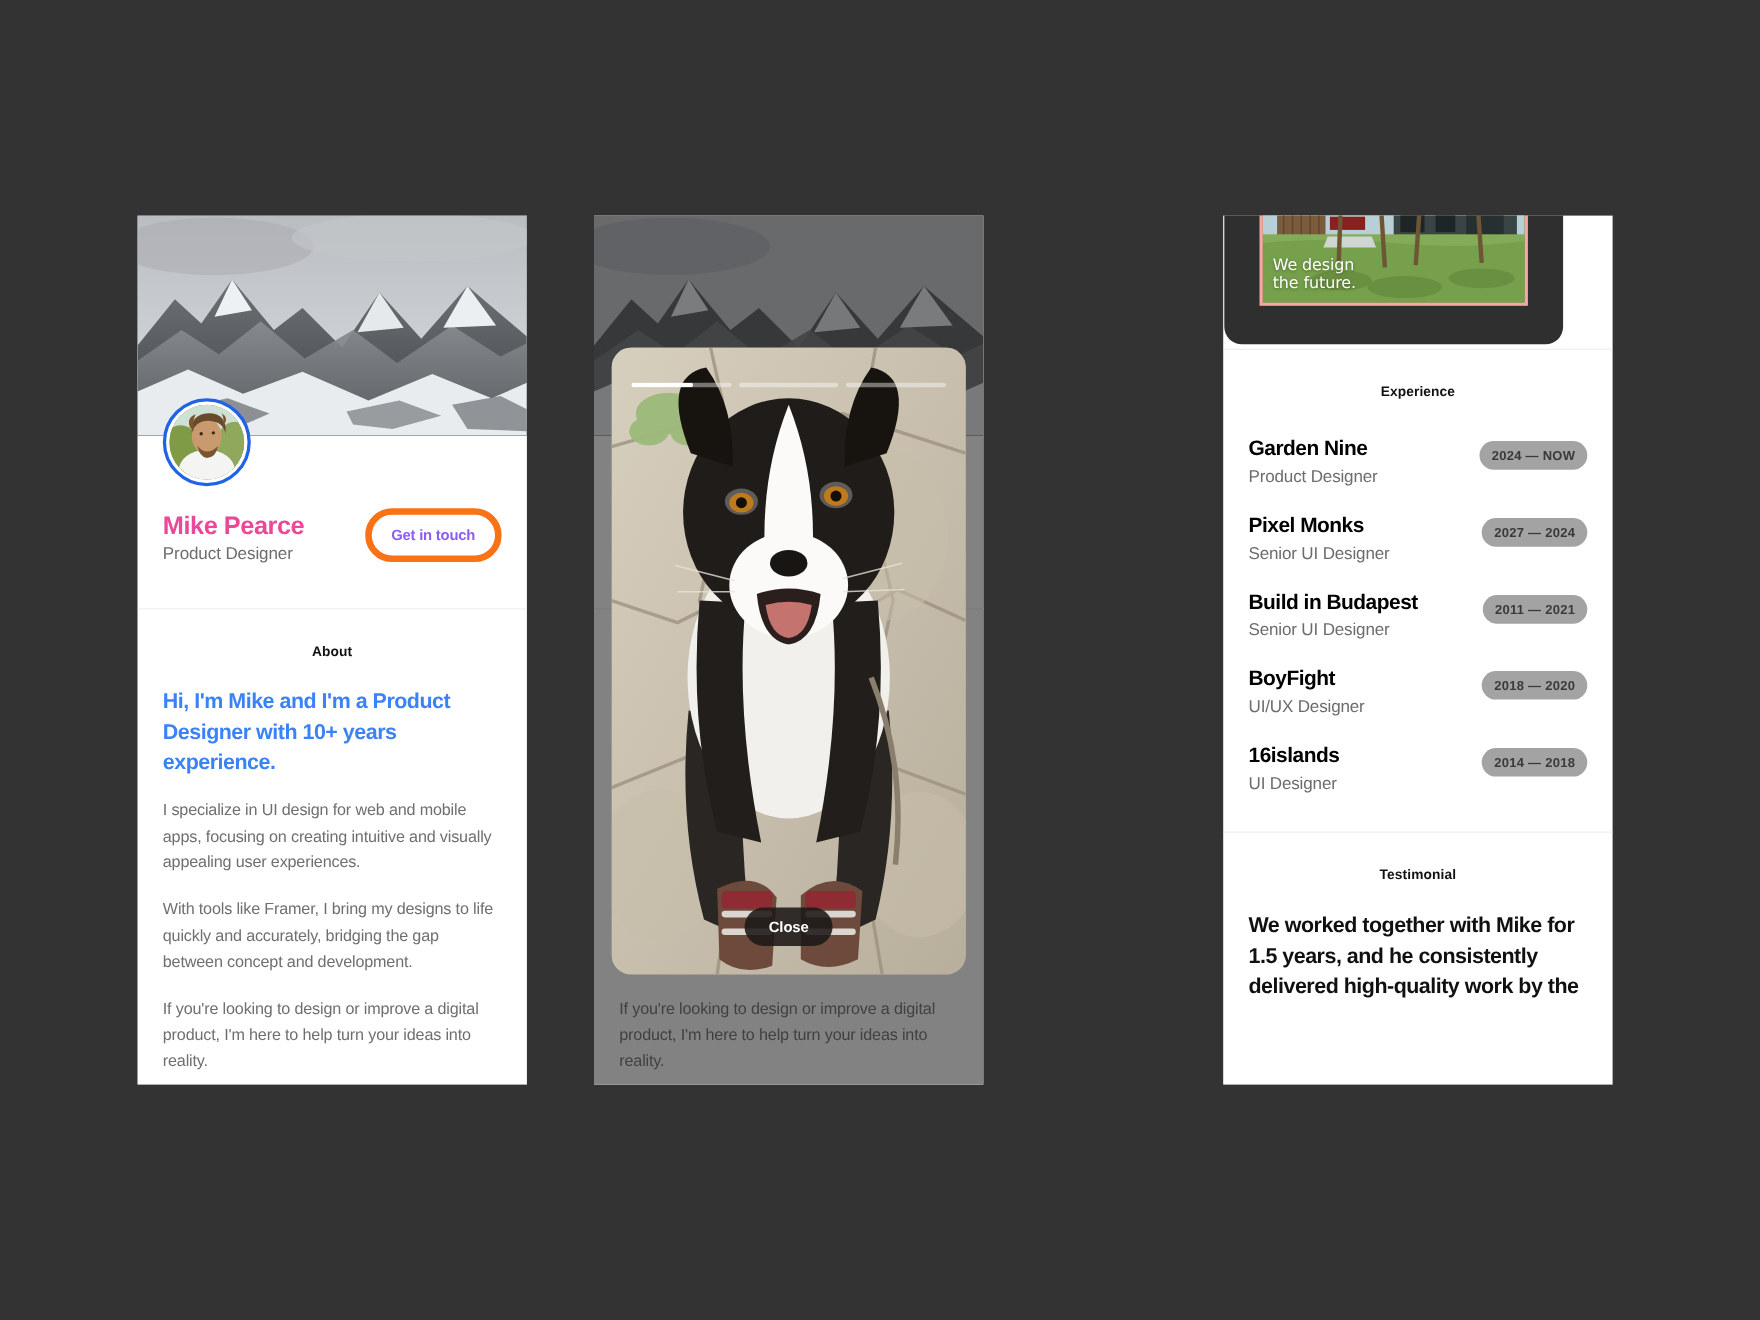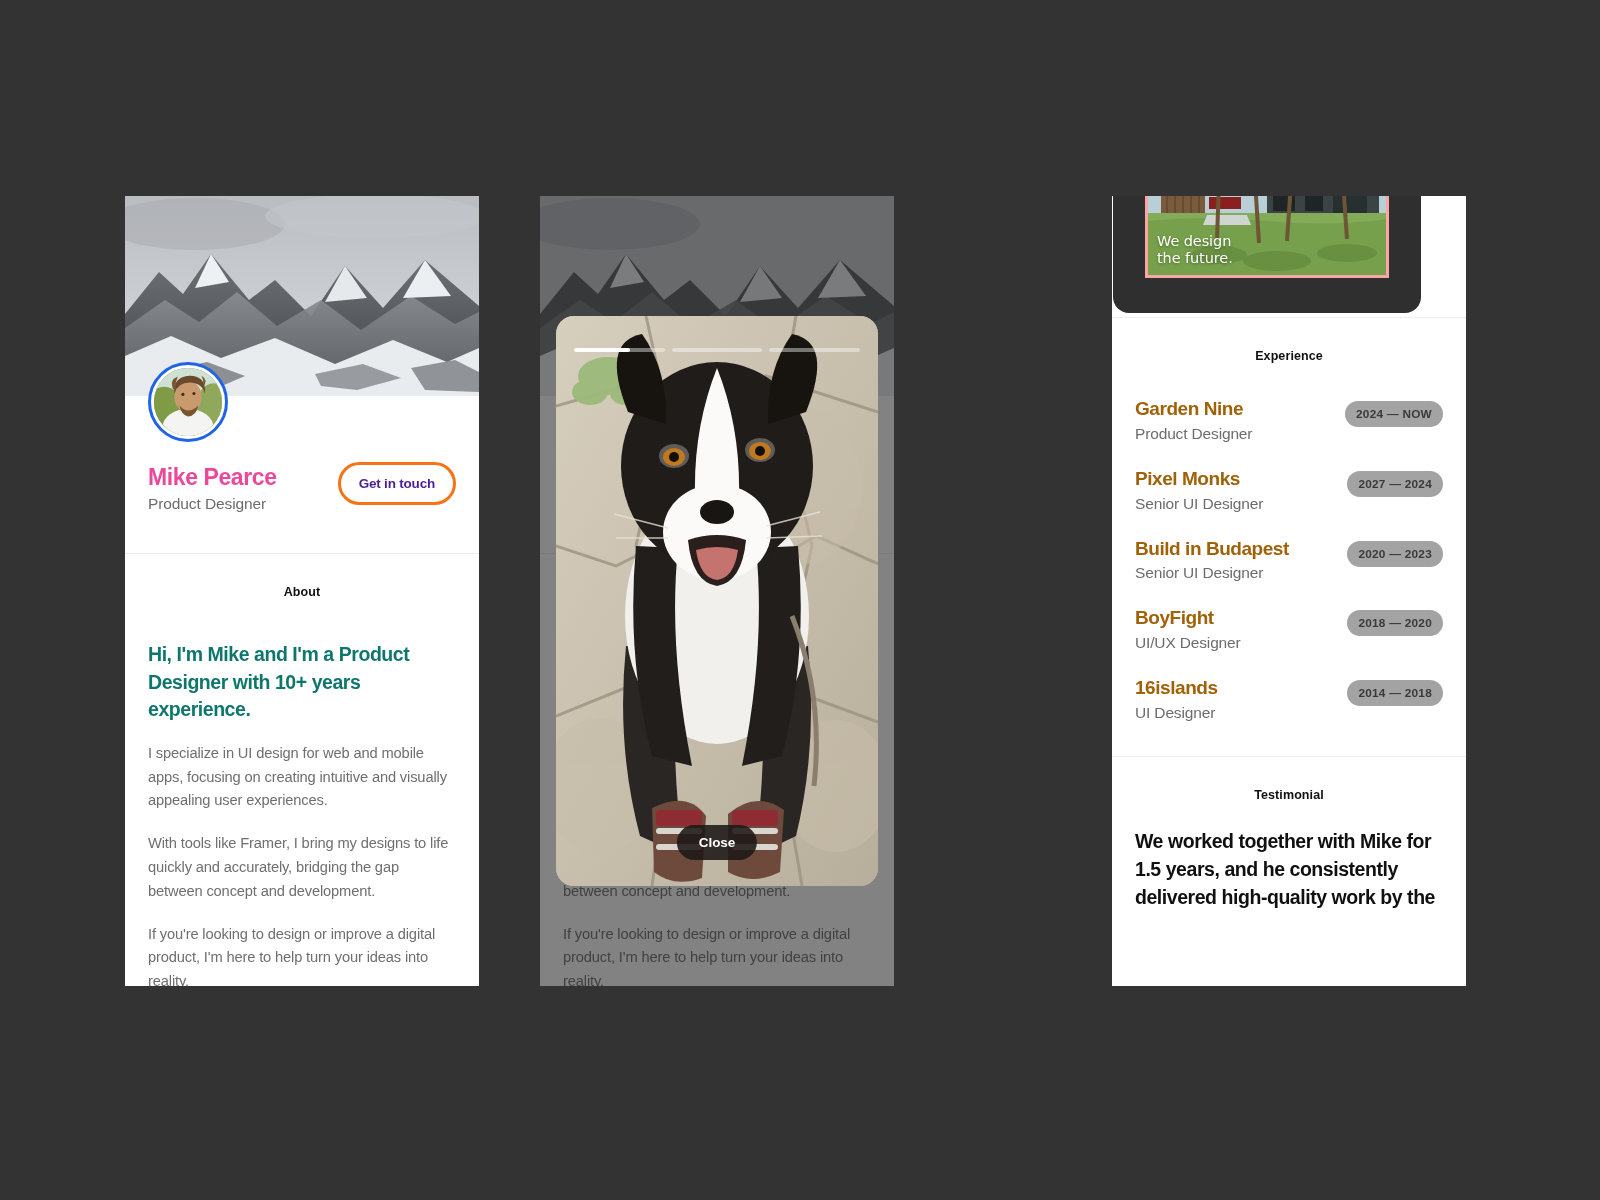--- a/index.html
+++ b/index.html
@@ -61,46 +61,46 @@
   .identity .names { padding-top: 2px; }
   .name {
     font-size: 23px; font-weight: 700; color: #ec4899;
     letter-spacing: -0.4px; line-height: 1.15;
   }
   .role {
     font-size: 15.5px; color: #6c6c6c; margin-top: 5px;
     letter-spacing: -0.1px;
   }
   .btn-pill {
-    border: 3px solid #f97316;
+    border: 6px solid #f97316;
     background: #ffffff;
     border-radius: 40px;
     padding: 11px 18px;
-    font-size: 13.5px; font-weight: 700; color: #4c1d95;
+    font-size: 13.5px; font-weight: 700; color: #8b5cf6;
     letter-spacing: -0.2px;
     white-space: nowrap;
     cursor: pointer;
     font-family: "Liberation Sans", sans-serif;
   }
 
   .divider { height: 1px; background: #ededed; width: 100%; }
   .sp-head { height: 40px; }
 
   
   .section { padding: 0 23px; }
   .sec-label {
     font-size: 12.5px; font-weight: 700; color: #111111;
     letter-spacing: 0.1px;
     padding-top: 31px;
     text-align: center;
   }
   .lead {
-    font-size: 19.5px; font-weight: 600; color: #0f766e;
+    font-size: 19.5px; font-weight: 600; color: #3b82f6;
     line-height: 1.39; letter-spacing: -0.45px;
-    margin-top: 42px;
+    margin-top: 26px;
   }
   .para {
     font-size: 14.7px; color: #6f6f6f;
     line-height: 1.62; letter-spacing: -0.15px;
     margin-top: 19px;
   }
 
   
   .scrim {
     position: absolute; inset: 0;
@@ -183,21 +183,21 @@
     font-family: "DejaVu Sans", sans-serif;
   }
   .detail-top-spacer { height: 121px; }
 
   .exp-list { margin-top: 22px; }
   .exp-row {
     display: flex; align-items: flex-start; justify-content: space-between;
     padding: 13px 0 12px 0;
   }
   .exp-company {
-    font-size: 19px; font-weight: 700; color: #a16207;
+    font-size: 19px; font-weight: 700; color: #000000;
     letter-spacing: -0.45px; line-height: 1.2;
   }
   .exp-role {
     font-size: 15.5px; color: #6c6c6c; margin-top: 4px;
     letter-spacing: -0.15px;
   }
   .exp-badge {
     background: #a3a3a3;
     border-radius: 20px;
     padding: 6px 11px;
@@ -494,21 +494,21 @@
               <div class="exp-company">Pixel Monks</div>
               <div class="exp-role">Senior UI Designer</div>
             </div>
             <div class="exp-badge">2027 — 2024</div>
           </div>
           <div class="exp-row">
             <div>
               <div class="exp-company">Build in Budapest</div>
               <div class="exp-role">Senior UI Designer</div>
             </div>
-            <div class="exp-badge">2020 — 2023</div>
+            <div class="exp-badge">2011 — 2021</div>
           </div>
           <div class="exp-row">
             <div>
               <div class="exp-company">BoyFight</div>
               <div class="exp-role">UI/UX Designer</div>
             </div>
             <div class="exp-badge">2018 — 2020</div>
           </div>
           <div class="exp-row">
             <div>

